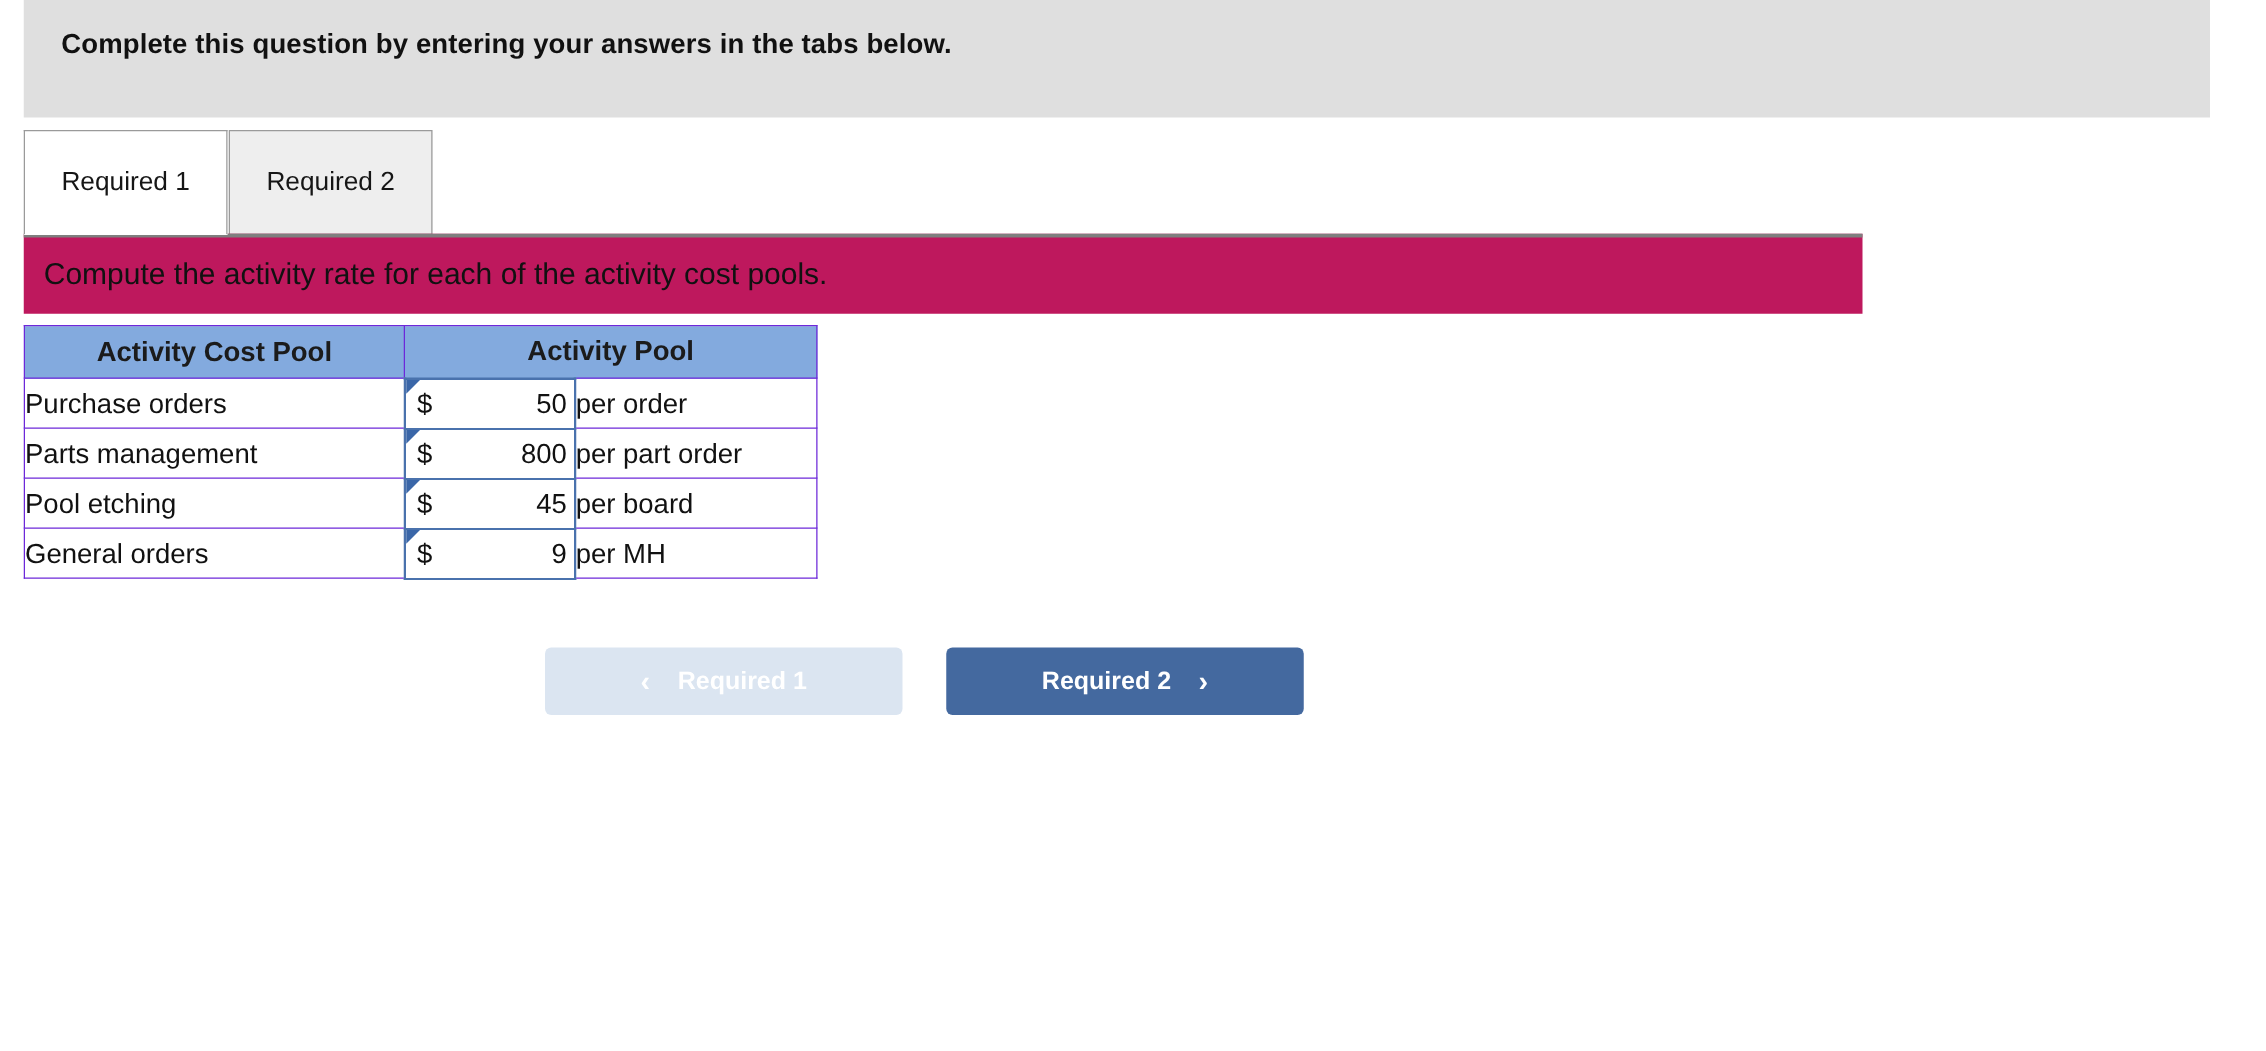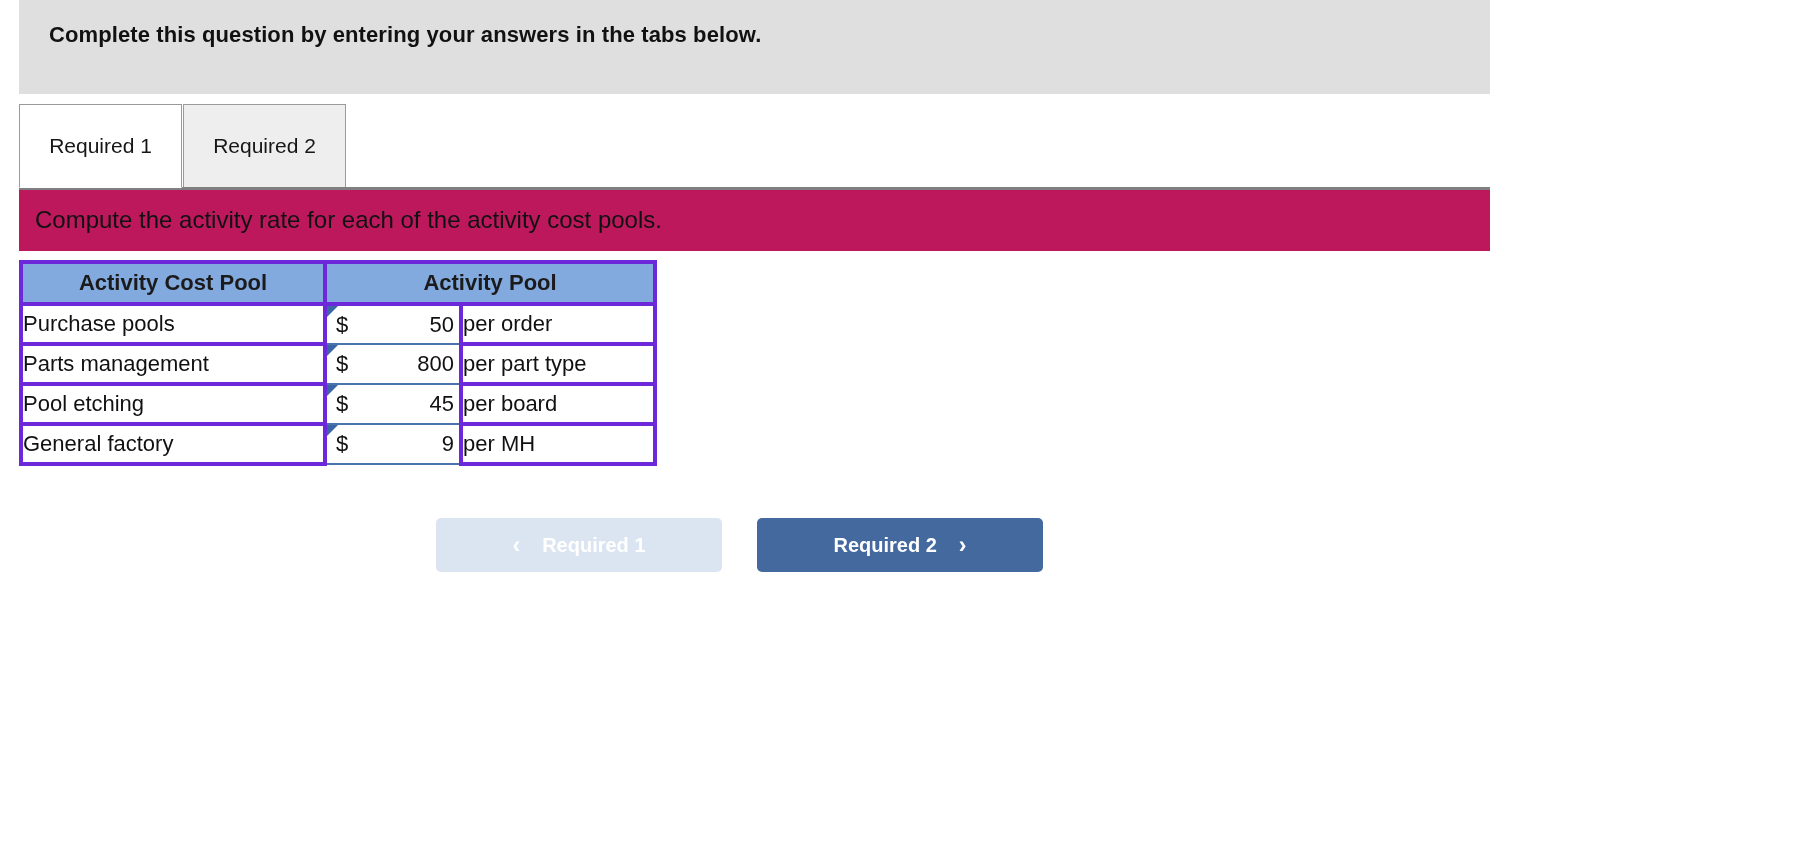--- a/index.html
+++ b/index.html
@@ -15,21 +15,21 @@
     height: 841px;
     background: #ffffff;
     overflow: hidden;
   }
 
   
   .top-banner {
     position: absolute;
     left: 19px;
     top: 0px;
-    width: 1471px;
+    width: 1749px;
     height: 94px;
     background: #dfdfdf;
   }
   .top-banner-text {
     position: absolute;
     left: 30px;
     top: 22px;
     font-size: 22px;
     font-weight: bold;
     color: #111111;
@@ -90,21 +90,21 @@
     position: absolute;
     left: 19px;
     top: 260px;
     border-collapse: collapse;
     table-layout: fixed;
     font-size: 22px;
     color: #111111;
   }
   .rate-table th,
   .rate-table td {
-    border: 4px solid #6d28d9;
+    border: 1px solid #6d28d9;
     padding: 0;
     height: 40px;
     vertical-align: middle;
   }
   .rate-table thead th {
     background: #83aade;
     font-weight: bold;
     font-size: 22px;
     text-align: center;
     color: #1b1b1b;
@@ -233,57 +233,57 @@
     <thead>
       <tr>
         <th>Activity Cost Pool</th>
         <th colspan="2">Activity Pool</th>
       </tr>
     </thead>
     <tbody>
 
 
       <tr>
-        <td class="pool-cell">Purchase pools</td>
+        <td class="pool-cell">Purchase orders</td>
         <td class="input-cell">
           <span class="corner-flag"></span>
           <div class="input-inner">
             <span class="currency">$</span>
             <span class="amount">50</span>
           </div>
         </td>
         <td class="unit-cell">per order</td>
       </tr>
 
       <tr>
         <td class="pool-cell">Parts management</td>
         <td class="input-cell">
           <span class="corner-flag"></span>
           <div class="input-inner">
             <span class="currency">$</span>
             <span class="amount">800</span>
           </div>
         </td>
-        <td class="unit-cell">per part type</td>
+        <td class="unit-cell">per part order</td>
       </tr>
 
       <tr>
         <td class="pool-cell">Pool etching</td>
         <td class="input-cell">
           <span class="corner-flag"></span>
           <div class="input-inner">
             <span class="currency">$</span>
             <span class="amount">45</span>
           </div>
         </td>
         <td class="unit-cell">per board</td>
       </tr>
 
       <tr>
-        <td class="pool-cell">General factory</td>
+        <td class="pool-cell">General orders</td>
         <td class="input-cell">
           <span class="corner-flag"></span>
           <div class="input-inner">
             <span class="currency">$</span>
             <span class="amount">9</span>
           </div>
         </td>
         <td class="unit-cell">per MH</td>
       </tr>
 

